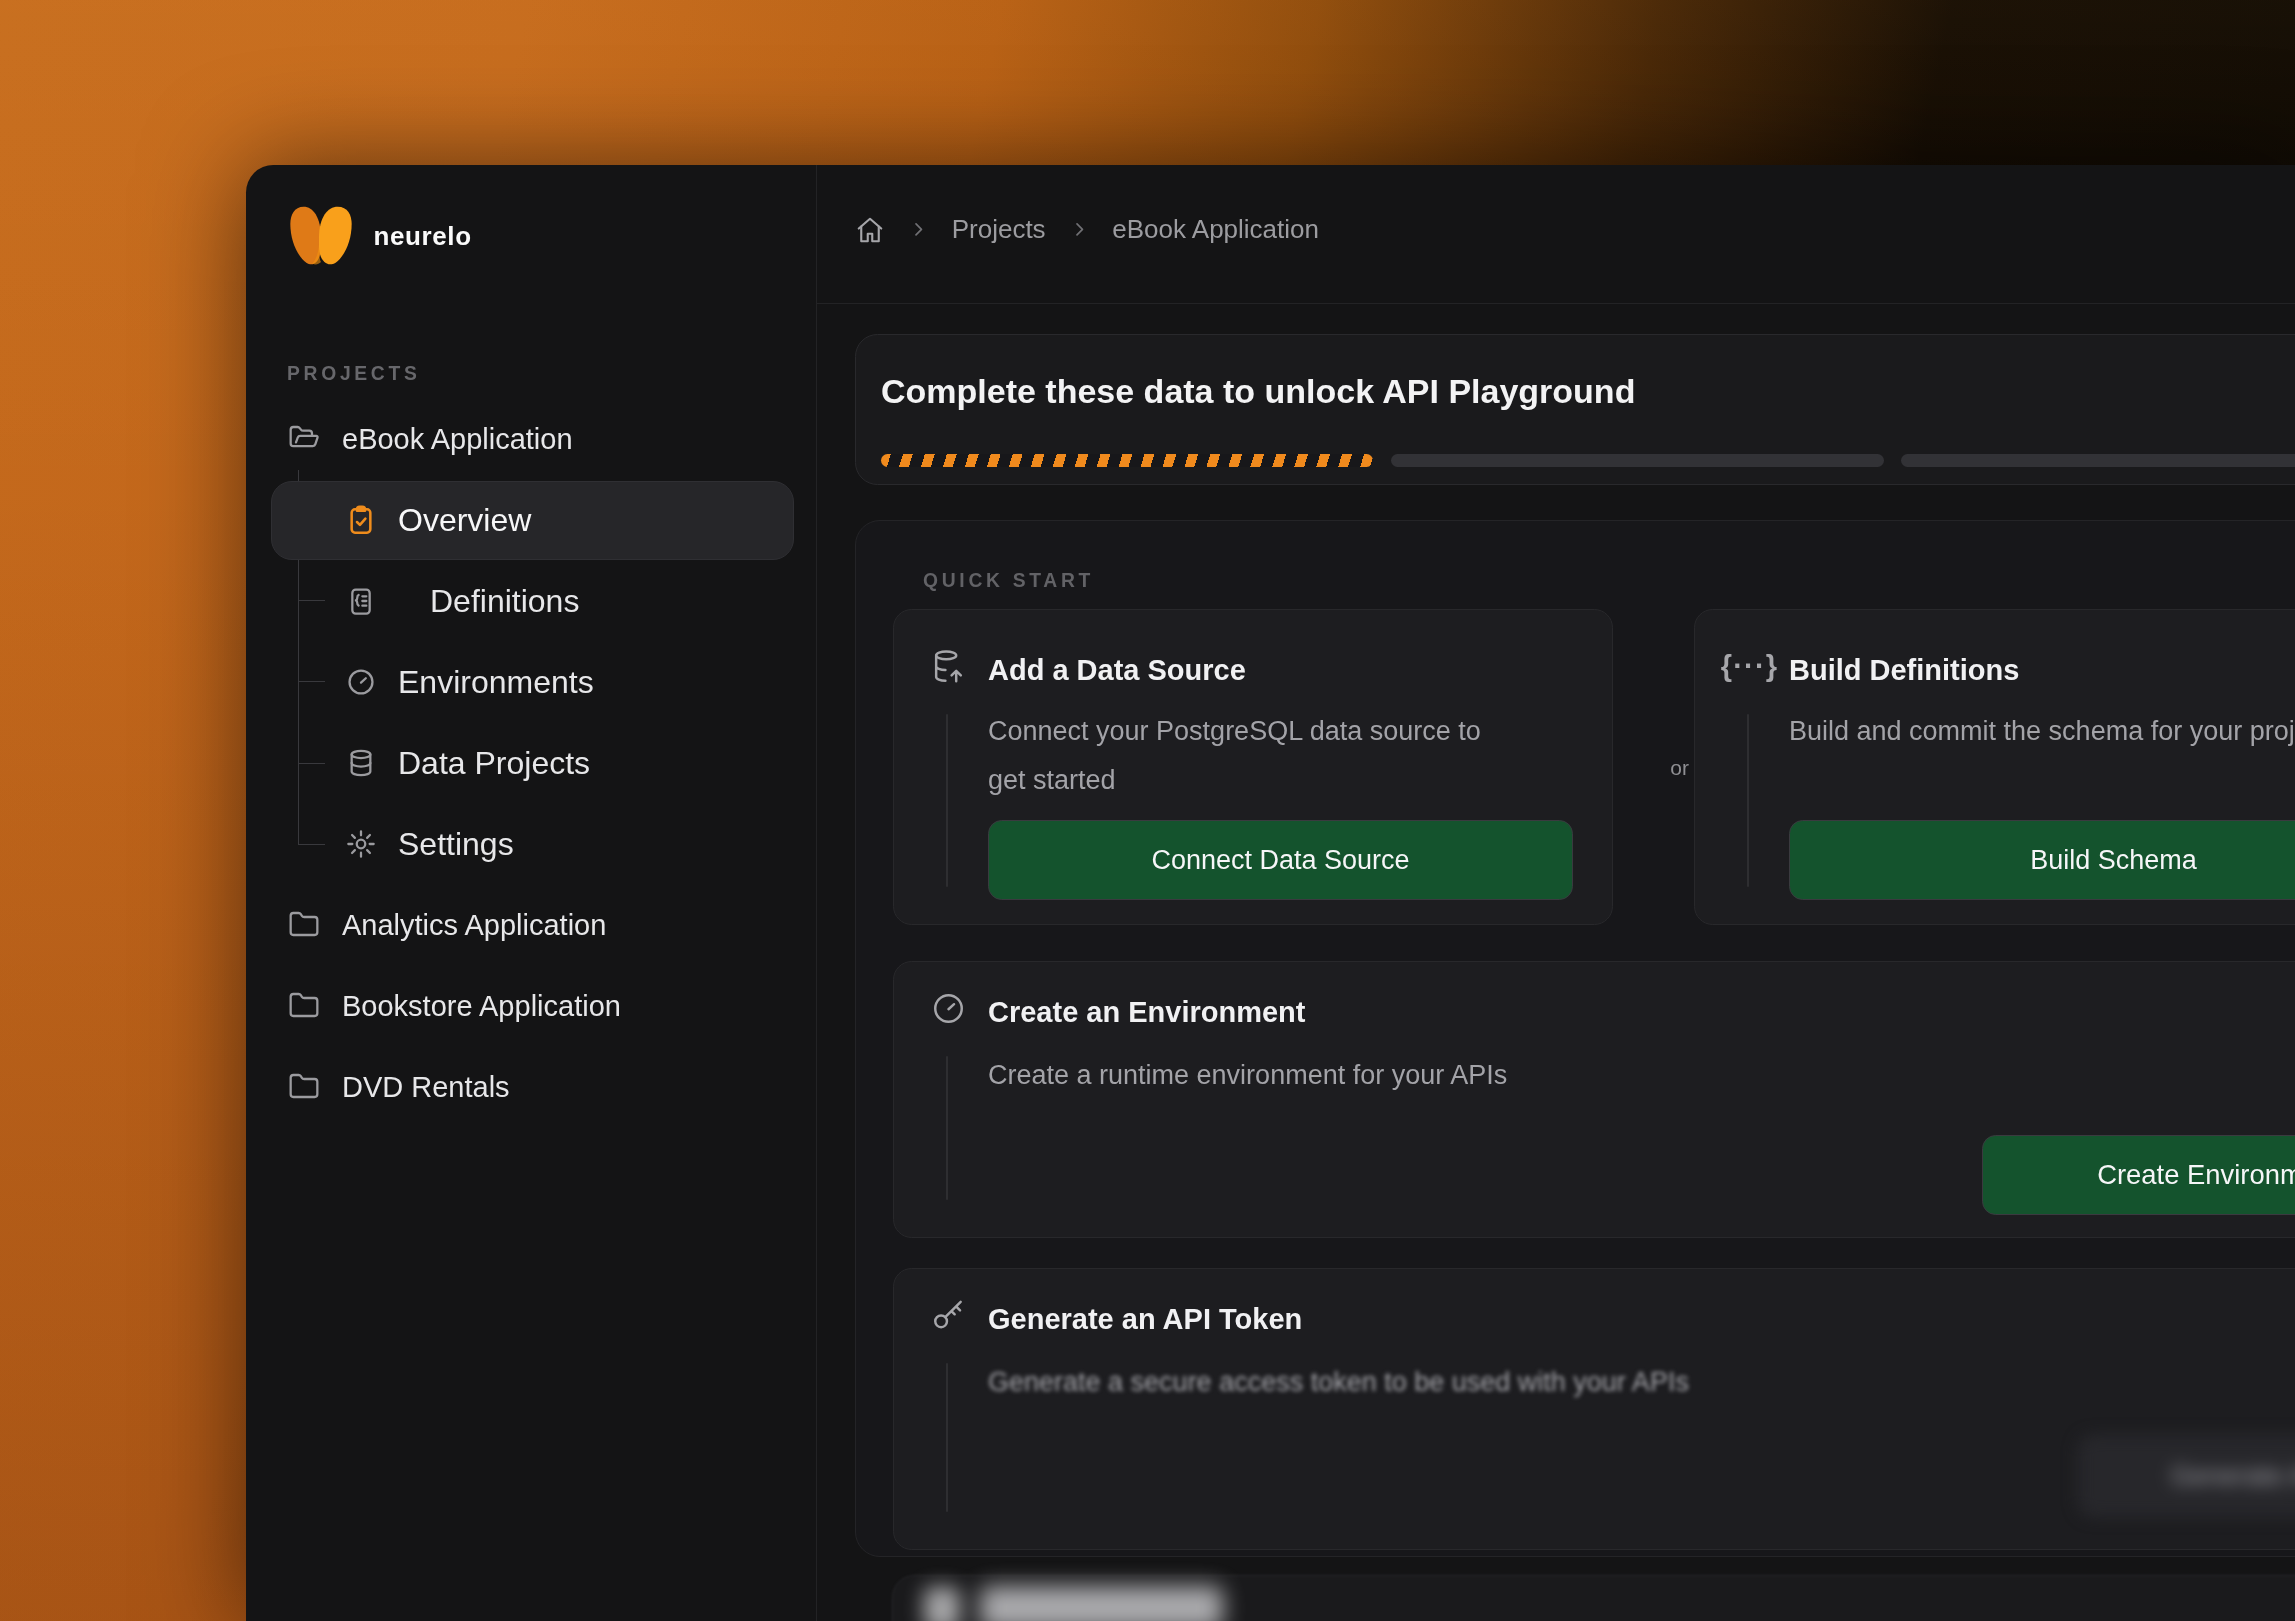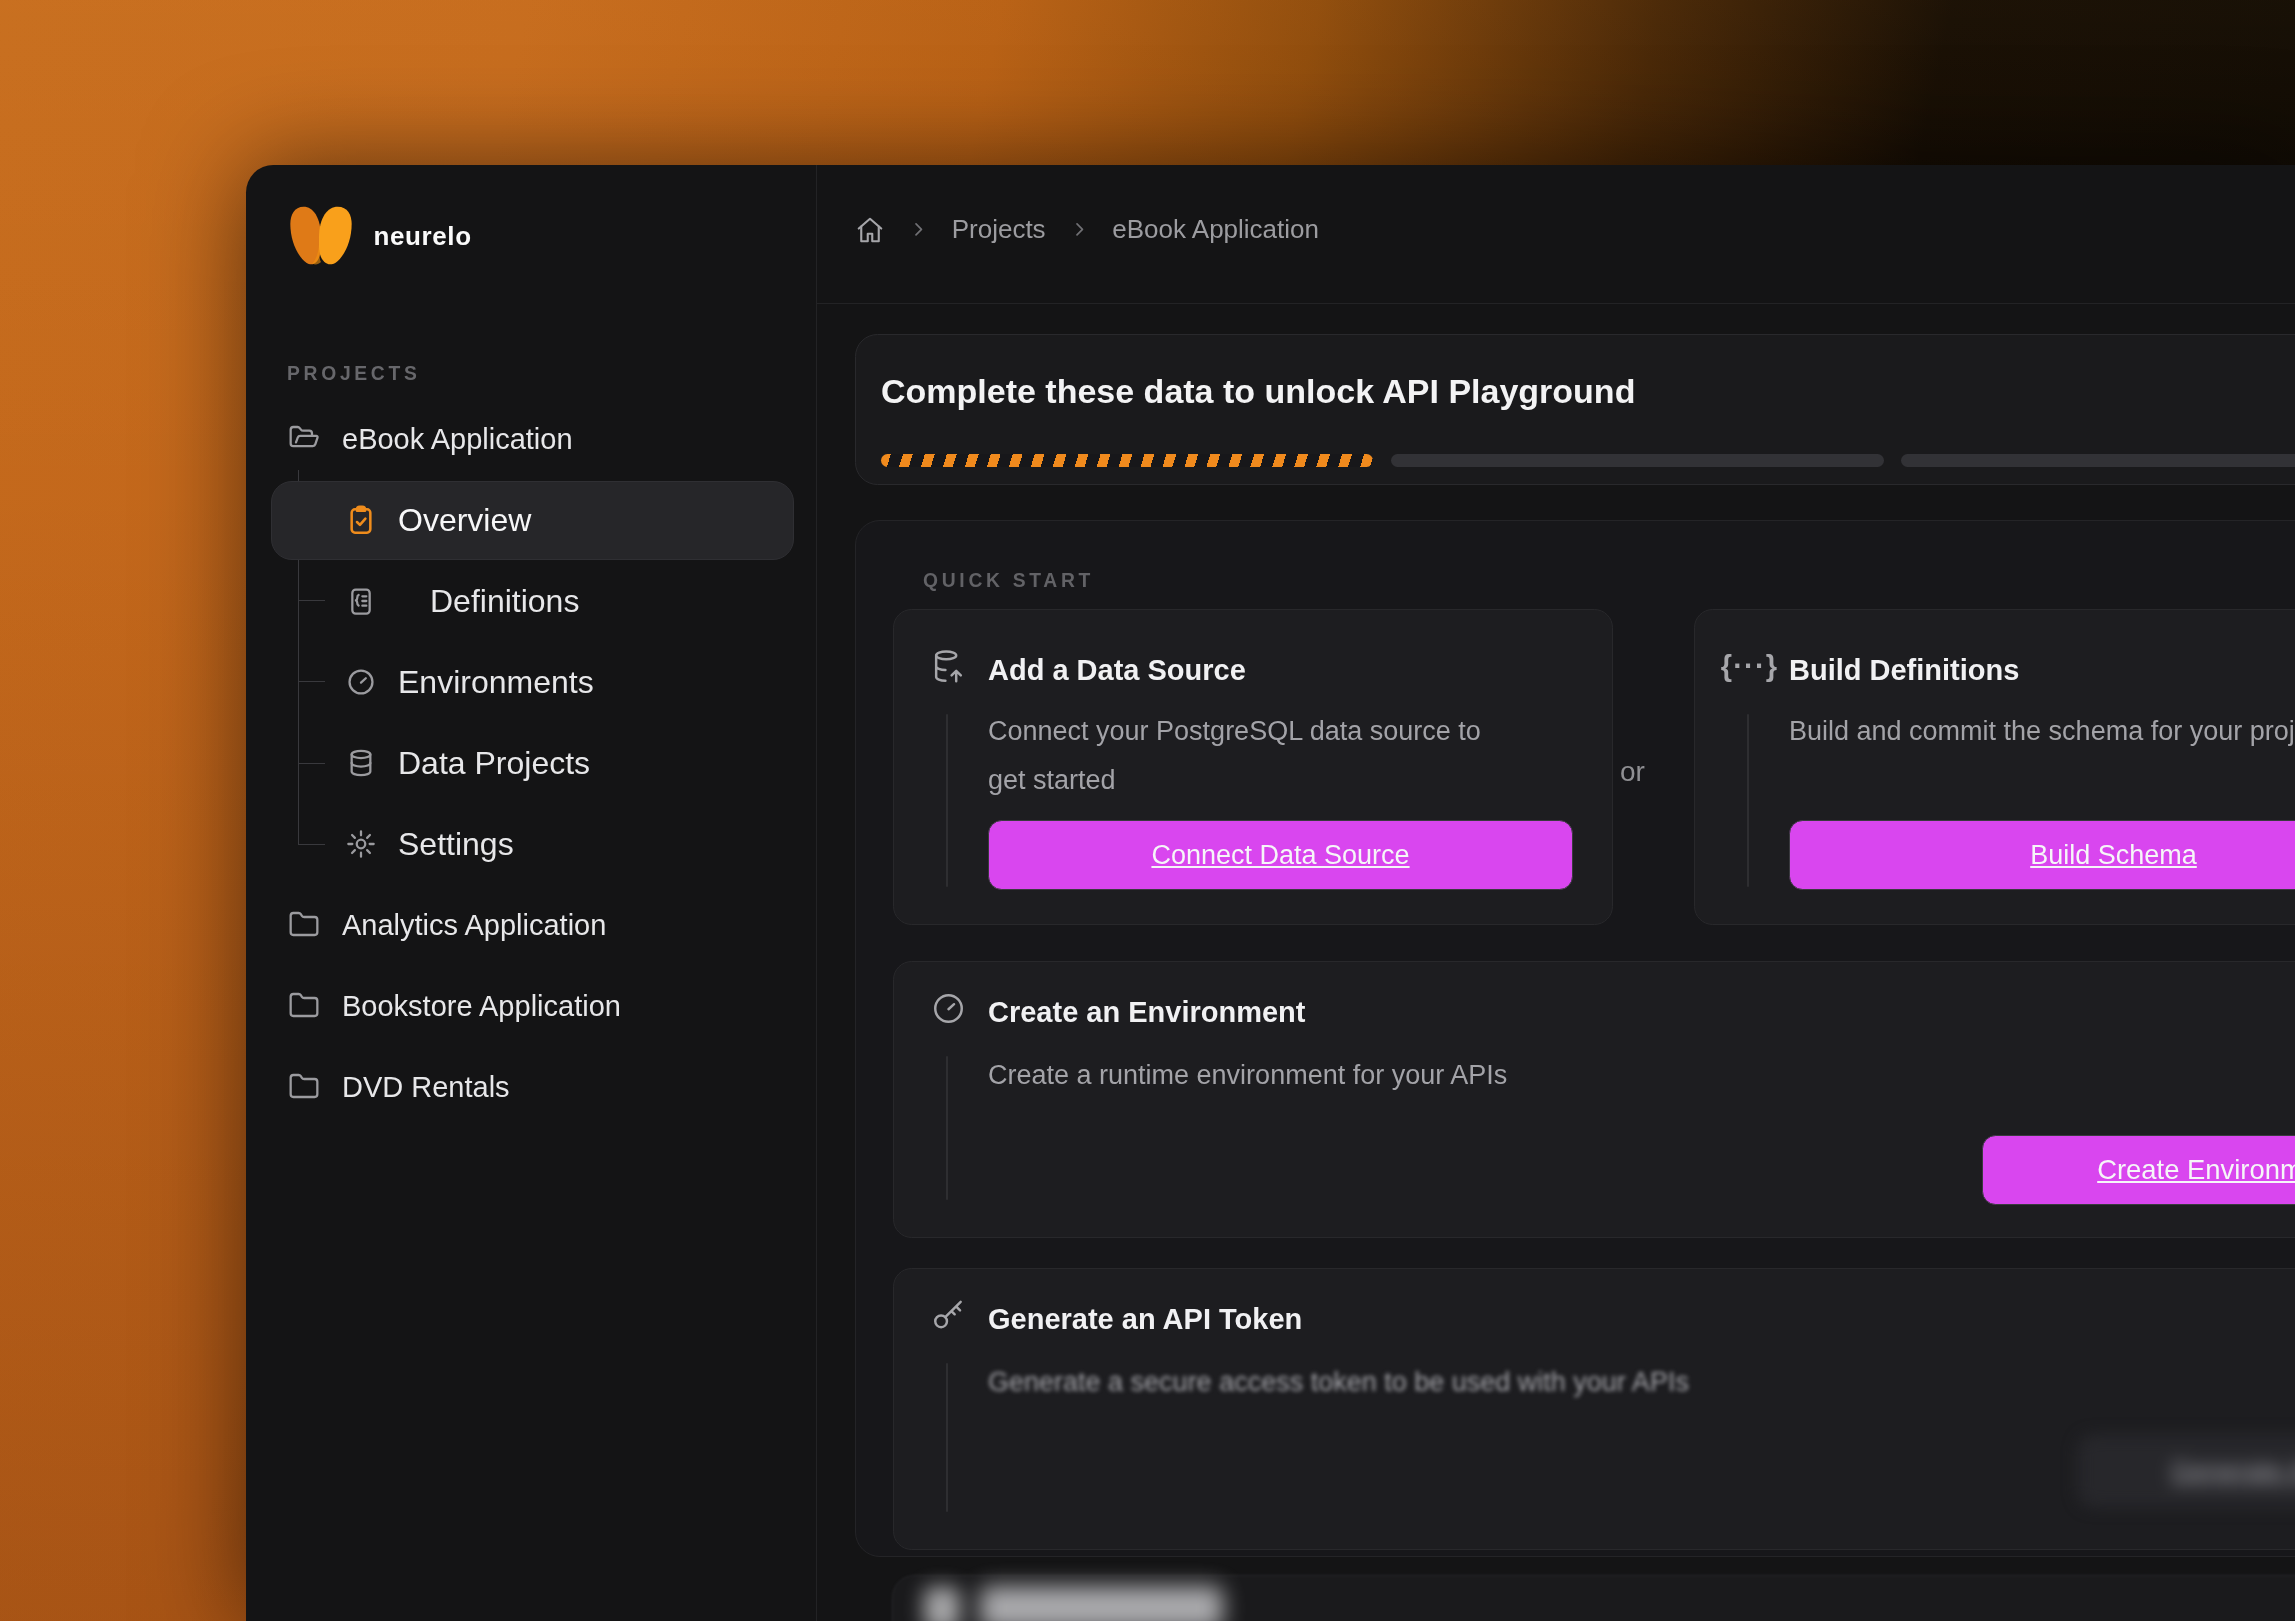--- a/index.html
+++ b/index.html
@@ -54,38 +54,38 @@
   
   .qs{position:absolute;left:609px;top:355px;width:1740px;height:1037px;
       background:#17171a;border:0.6px solid #242427;border-radius:25px;}
   .qs-label{position:absolute;left:36px;top:49px;font-size:19.3px;font-weight:700;
       letter-spacing:3.7px;color:#626266;margin-left:31px;}
   .card{position:absolute;background:#1d1d20;border:0.6px solid #28282b;border-radius:18.7px;}
   #card-ds{left:37px;top:88px;width:720px;height:316px;}
   #card-bd{left:838px;top:88px;width:780px;height:316px;}
   #card-env{left:37px;top:440px;width:1543px;height:277px;}
   #card-tok{left:37px;top:747px;width:1543px;height:282px;}
-  .or{position:absolute;left:764px;top:235px;width:69px;text-align:left;
-      font-size:28px;color:#8f8f93;}
+  .or{position:absolute;left:764px;top:235px;width:69px;text-align:right;
+      font-size:21px;color:#8f8f93;}
   .cicon{position:absolute;left:35px;top:37px;width:39px;height:39px;color:#a6a6aa;
       display:flex;align-items:center;justify-content:center;}
   .cicon svg{width:37px;height:37px;}
   .braces-glyph{font-size:29px;font-weight:700;color:#a6a6aa;letter-spacing:1.2px;}
   .ctitle{position:absolute;left:94px;top:44px;font-size:29px;font-weight:600;color:#f1f1f3;white-space:nowrap;}
   .vline{position:absolute;left:52px;top:104px;bottom:37px;width:1.9px;background:#2e2e31;border-radius:1.2px;}
   .cdesc{position:absolute;left:94px;top:97px;font-size:27px;line-height:49px;color:#a3a3a8;}
   #card-ds .cdesc{width:499px;}
   #card-bd .cdesc{width:561px;}
   #card-env .cicon,#card-tok .cicon{top:27.4px;}
   #card-env .ctitle,#card-tok .ctitle{top:34px;}
   #card-env .vline,#card-tok .vline{top:94px;}
   #card-env .cdesc,#card-tok .cdesc{top:89px;width:1372px;}
   .btn{position:absolute;display:flex;align-items:center;justify-content:center;
-      background:#d946ef;border:0.6px solid #3a3a3f;border-radius:13.7px;
-      font-size:27px;font-weight:500;color:#f6f6f8;height:70px;cursor:pointer;white-space:nowrap;text-decoration:underline;}
+      background:#14532d;border:0.6px solid #3a3a3f;border-radius:13.7px;
+      font-size:27px;font-weight:500;color:#f6f6f8;height:80px;cursor:pointer;white-space:nowrap;}
   #card-ds .btn{left:94px;top:210px;width:585px;}
   #card-bd .btn{left:94px;top:210px;width:649px;}
   #card-env .btn{left:1088px;top:173px;width:474px;font-size:27.4px;}
   #card-tok .btn{left:1185px;top:167px;width:424px;filter:blur(8px);color:#9a9aa0;background:#27272b;}
   #card-tok .cdesc{filter:blur(1.9px);}
   #card-tok .ctitle{filter:blur(0.6px);}
   
   .locked{position:absolute;left:646px;top:1410px;width:1543px;height:94px;
       background:#1a1a1c;border:0.6px solid #28282b;border-radius:22.5px;filter:blur(1.2px);}
   .blob-icon{position:absolute;left:31px;top:11.2px;width:36px;height:44px;

